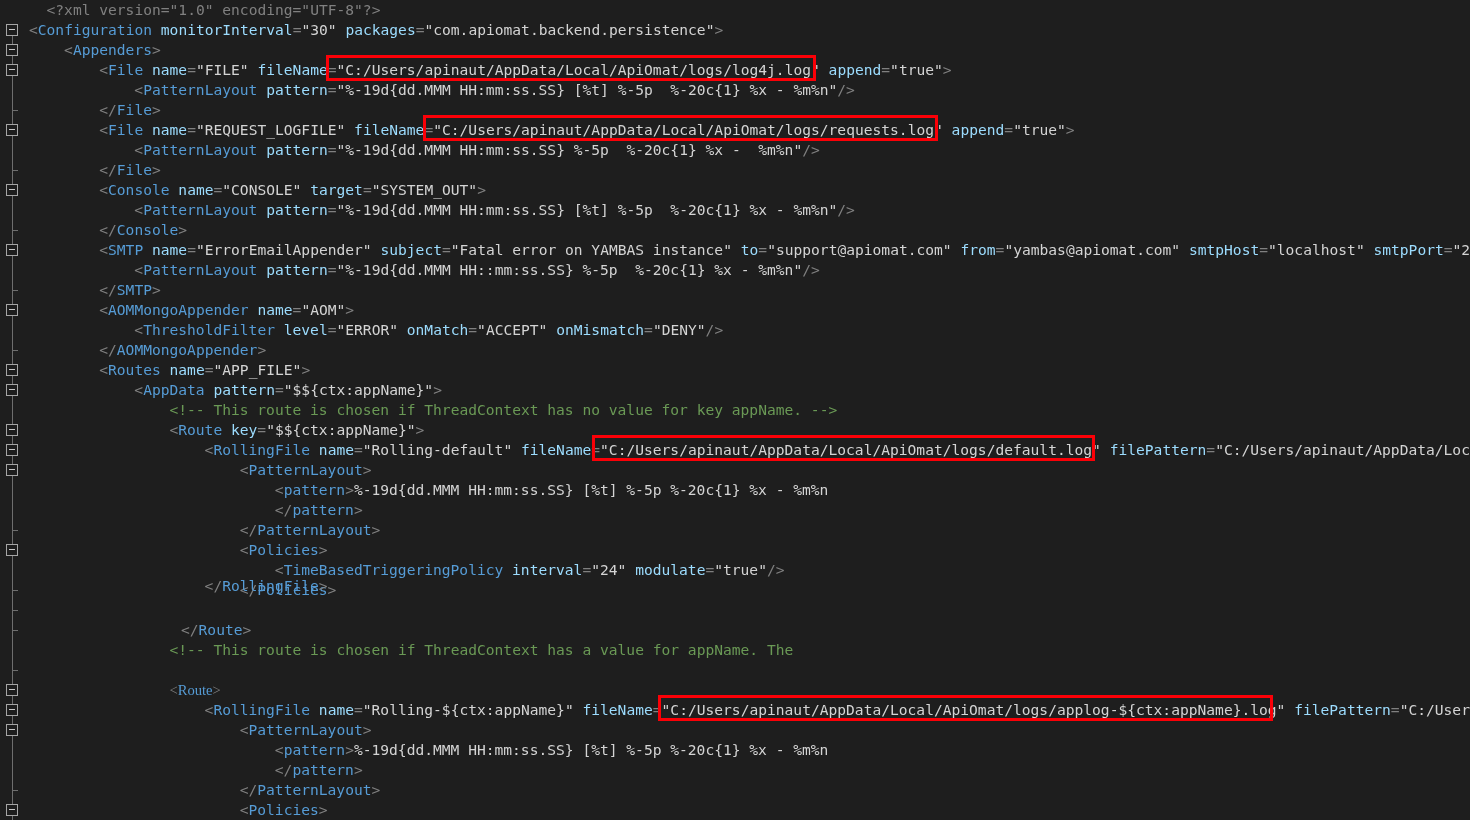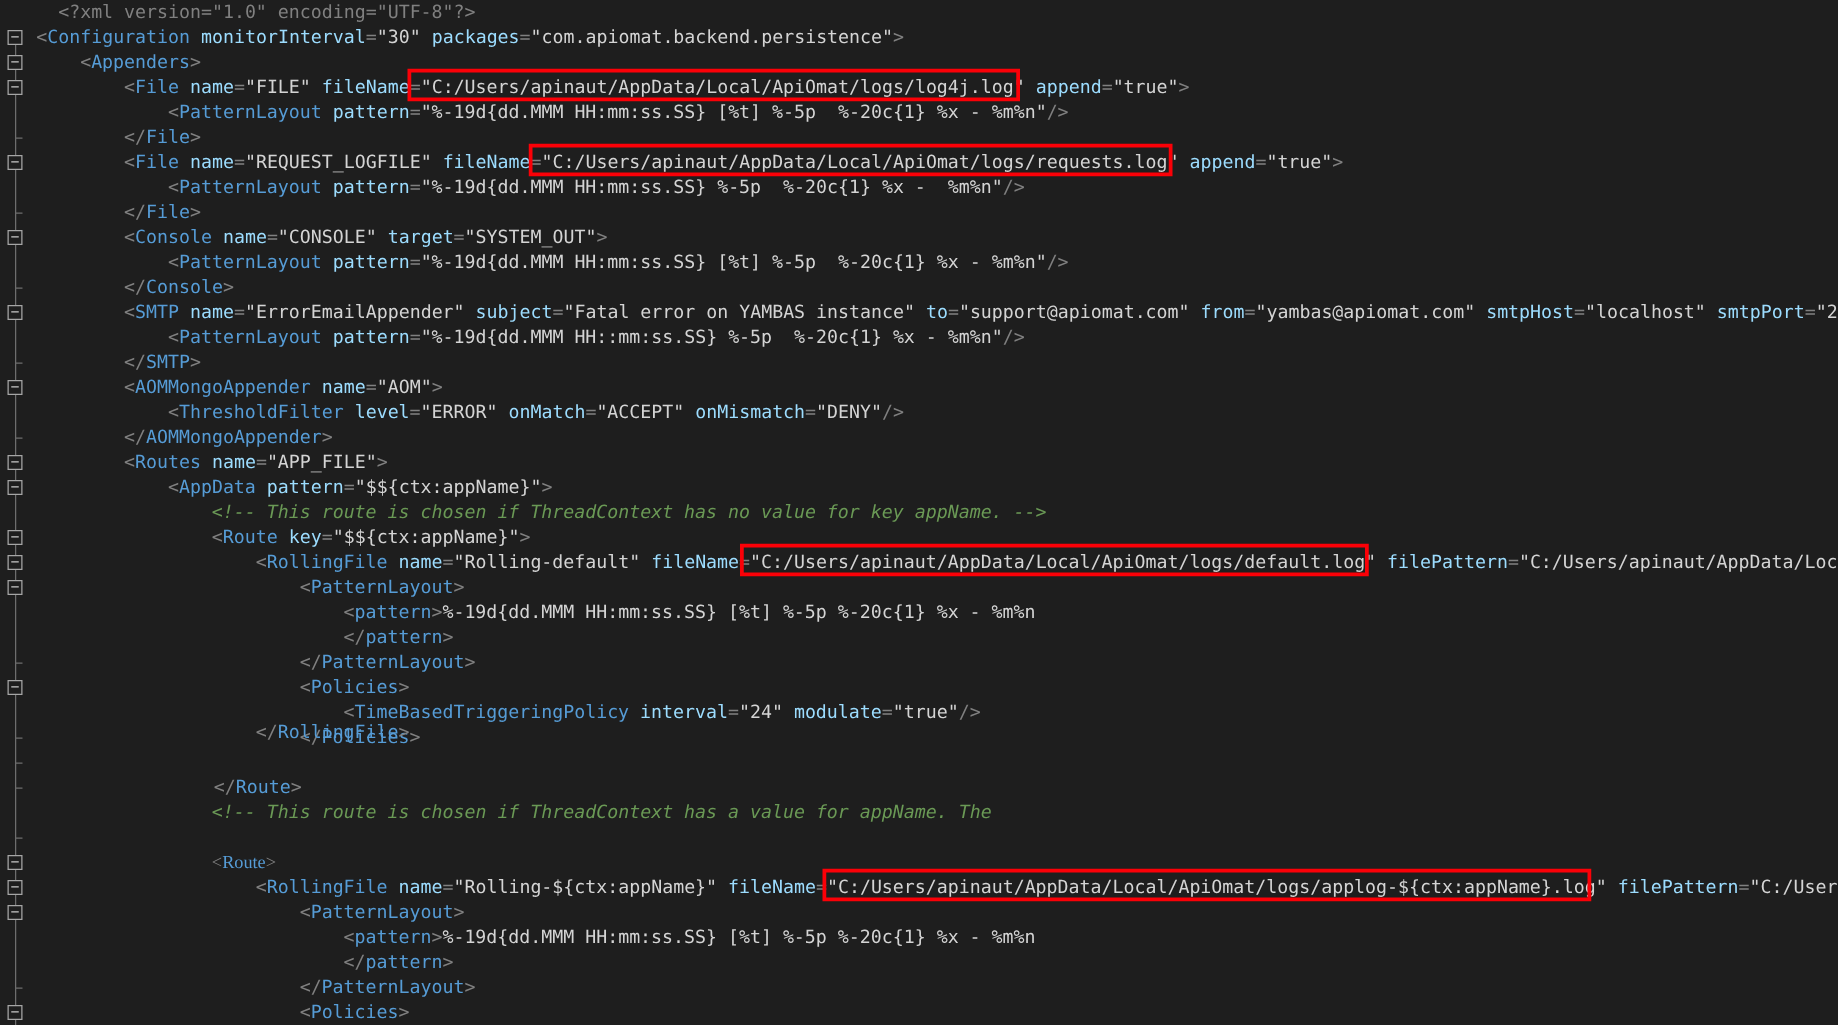--- a/index.html
+++ b/index.html
@@ -81,21 +81,21 @@
     letter-spacing: 0px;
     color: #d4d4d4;
   }
 
   
   .t-punct   { color: #808080; }
   .t-tag     { color: #569cd6; }
   .t-attr    { color: #9cdcfe; }
   .t-val     { color: #d4d4d4; }
   .t-text    { color: #d4d4d4; }
-  .t-comment { color: #6a9955; font-style: italic; }
+  .t-comment { color: #6a9955; }
   .t-pi      { color: #808080; }
 
   
   #annotations {
     position: absolute;
     left: 0; top: 0;
     width: 1470px;
     height: 820px;
     z-index: 5;
     pointer-events: none;
@@ -169,21 +169,21 @@
       <div class="line" style="top: 420px; left: 169.48px;"><span class="t-punct">&lt;</span><span class="t-tag">Route</span><span class="t-text"> </span><span class="t-attr">key</span><span class="t-punct">=</span><span class="t-val">"$${ctx:appName}"</span><span class="t-punct">&gt;</span></div>
       <div class="line" style="top: 440px; left: 204.6px;"><span class="t-punct">&lt;</span><span class="t-tag">RollingFile</span><span class="t-text"> </span><span class="t-attr">name</span><span class="t-punct">=</span><span class="t-val">"Rolling-default"</span><span class="t-text"> </span><span class="t-attr">fileName</span><span class="t-punct">=</span><span class="t-val">"C:/Users/apinaut/AppData/Local/ApiOmat/logs/default.log"</span><span class="t-text"> </span><span class="t-attr">filePattern</span><span class="t-punct">=</span><span class="t-val">"C:/Users/apinaut/AppData/Loca</span></div>
       <div class="line" style="top: 460px; left: 239.72px;"><span class="t-punct">&lt;</span><span class="t-tag">PatternLayout</span><span class="t-punct">&gt;</span></div>
       <div class="line" style="top: 480px; left: 274.84px;"><span class="t-punct">&lt;</span><span class="t-tag">pattern</span><span class="t-punct">&gt;</span><span class="t-text">%-19d{dd.MMM HH:mm:ss.SS} [%t] %-5p %-20c{1} %x - %m%n</span></div>
       <div class="line" style="top: 500px; left: 274.84px;"><span class="t-punct">&lt;/</span><span class="t-tag">pattern</span><span class="t-punct">&gt;</span></div>
       <div class="line" style="top: 520px; left: 239.72px;"><span class="t-punct">&lt;/</span><span class="t-tag">PatternLayout</span><span class="t-punct">&gt;</span></div>
       <div class="line" style="top: 540px; left: 239.72px;"><span class="t-punct">&lt;</span><span class="t-tag">Policies</span><span class="t-punct">&gt;</span></div>
       <div class="line" style="top: 560px; left: 274.84px;"><span class="t-punct">&lt;</span><span class="t-tag">TimeBasedTriggeringPolicy</span><span class="t-text"> </span><span class="t-attr">interval</span><span class="t-punct">=</span><span class="t-val">"24"</span><span class="t-text"> </span><span class="t-attr">modulate</span><span class="t-punct">=</span><span class="t-val">"true"</span><span class="t-punct">/&gt;</span></div>
       <div class="line" style="top: 580px; left: 239.72px;"><span class="t-punct">&lt;/</span><span class="t-tag">Policies</span><span class="t-punct">&gt;</span></div>
       <div class="line" style="top: 576px; left: 204.6px;"><span class="t-punct">&lt;/</span><span class="t-tag">RollingFile</span><span class="t-punct">&gt;</span></div>
-      <div class="line" style="top: 620px; left: 171px;"><span class="t-punct">&lt;/</span><span class="t-tag">Route</span><span class="t-punct">&gt;</span></div>
+      <div class="line" style="top: 620px; left: 181px;"><span class="t-punct">&lt;/</span><span class="t-tag">Route</span><span class="t-punct">&gt;</span></div>
       <div class="line" style="top: 640px; left: 169.48px;"><span class="t-comment">&lt;!-- This route is chosen if ThreadContext has a value for appName. The</span></div>
       <div class="line" style="top: 680px; left: 169.48px; font-family: Liberation Serif, serif;"><span class="t-punct">&lt;</span><span class="t-tag">Route</span><span class="t-punct">&gt;</span></div>
       <div class="line" style="top: 700px; left: 204.6px;"><span class="t-punct">&lt;</span><span class="t-tag">RollingFile</span><span class="t-text"> </span><span class="t-attr">name</span><span class="t-punct">=</span><span class="t-val">"Rolling-${ctx:appName}"</span><span class="t-text"> </span><span class="t-attr">fileName</span><span class="t-punct">=</span><span class="t-val">"C:/Users/apinaut/AppData/Local/ApiOmat/logs/applog-${ctx:appName}.log"</span><span class="t-text"> </span><span class="t-attr">filePattern</span><span class="t-punct">=</span><span class="t-val">"C:/Users</span></div>
       <div class="line" style="top: 720px; left: 239.72px;"><span class="t-punct">&lt;</span><span class="t-tag">PatternLayout</span><span class="t-punct">&gt;</span></div>
       <div class="line" style="top: 740px; left: 274.84px;"><span class="t-punct">&lt;</span><span class="t-tag">pattern</span><span class="t-punct">&gt;</span><span class="t-text">%-19d{dd.MMM HH:mm:ss.SS} [%t] %-5p %-20c{1} %x - %m%n</span></div>
       <div class="line" style="top: 760px; left: 274.84px;"><span class="t-punct">&lt;/</span><span class="t-tag">pattern</span><span class="t-punct">&gt;</span></div>
       <div class="line" style="top: 780px; left: 239.72px;"><span class="t-punct">&lt;/</span><span class="t-tag">PatternLayout</span><span class="t-punct">&gt;</span></div>
       <div class="line" style="top: 800px; left: 239.72px;"><span class="t-punct">&lt;</span><span class="t-tag">Policies</span><span class="t-punct">&gt;</span></div>
     </div>
 

